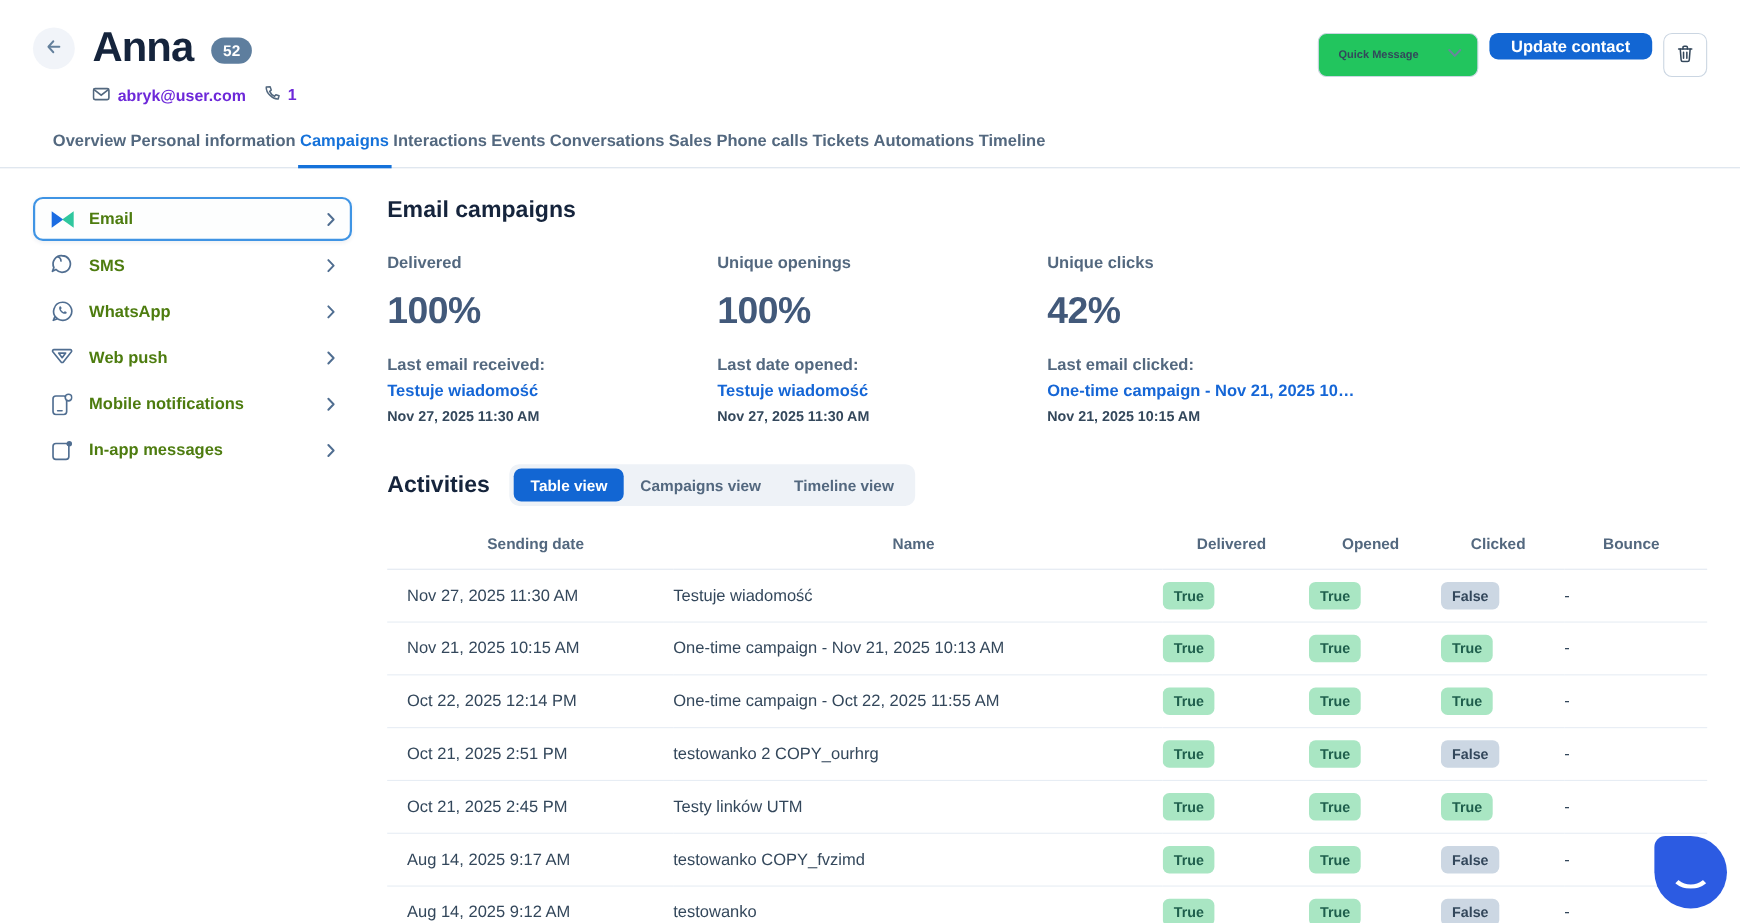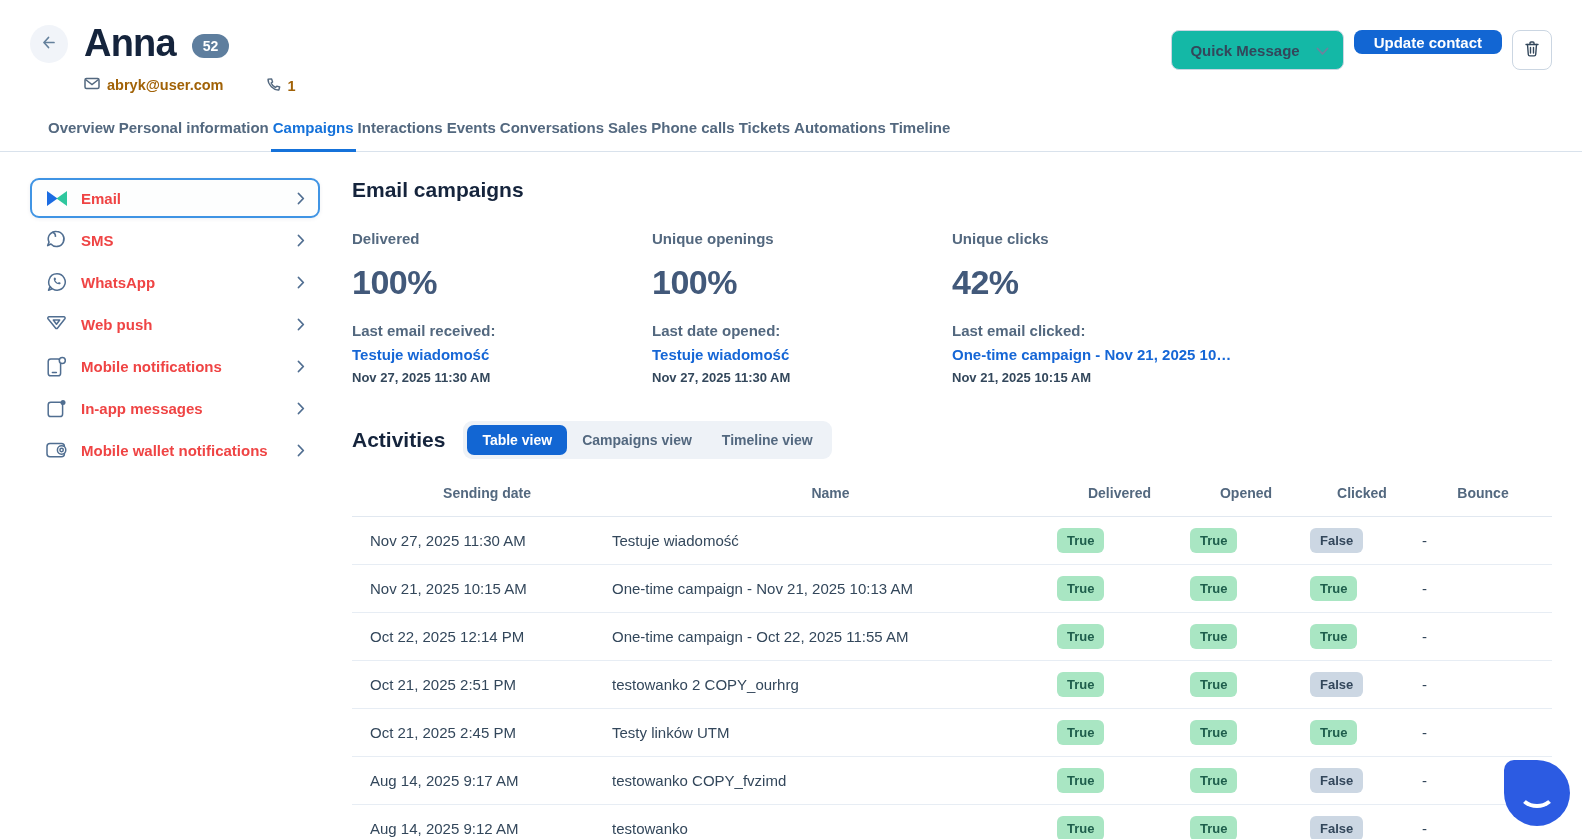--- a/index.html
+++ b/index.html
@@ -16,29 +16,29 @@
   .back-btn {
     width: 38px; height: 38px; border-radius: 50%; background: #f1f4f9; border: none;
     display: flex; align-items: center; justify-content: center; cursor: pointer; flex: none;
   }
   .page-title { font-size: 38px; font-weight: 800; color: #15243c; letter-spacing: -0.8px; }
   .count-badge {
     background: #5e7e9e; color: #fff; font-size: 14px; font-weight: 700;
     padding: 4px 11px; border-radius: 13px; margin-top: 4px;
   }
   .contact-row {
-    margin-left: 54px; margin-top: 12px; display: flex; gap: 42px;
-    color: #a16207; font-size: 14.5px; font-weight: 700; align-items: flex-start;
+    margin-left: 54px; margin-top: 12px; display: flex; gap: 16px;
+    color: #6d28d9; font-size: 14.5px; font-weight: 700; align-items: flex-end;
   }
   .contact-item { display: flex; align-items: center; gap: 7px; }
   .header-actions { display: flex; gap: 10px; align-items: flex-start; padding-top: 8px; }
   .btn-outline {
-    height: 40px; border: 1px solid #cbd6e2; border-radius: 8px; background: #14b8a6;
-    color: #33475b; font-family: inherit; font-size: 15px; font-weight: 700;
-    padding: 0 14px 0 18px; display: flex; align-items: center; gap: 16px; cursor: pointer;
+    height: 40px; border: 1px solid #cbd6e2; border-radius: 8px; background: #22c55e;
+    color: #33475b; font-family: inherit; font-size: 10px; font-weight: 700;
+    padding: 0 14px 0 18px; display: flex; align-items: center; gap: 26px; cursor: pointer;
   }
   .btn-primary {
     height: 24px; background: #1266d3; border: none; border-radius: 8px; color: #fff;
     font-family: inherit; font-weight: 700; font-size: 15px; padding: 0 20px; cursor: pointer;
   }
   .btn-icon {
     width: 40px; height: 40px; border: 1px solid #cbd6e2; border-radius: 8px; background: #fff;
     display: flex; align-items: center; justify-content: center; cursor: pointer;
   }
   
@@ -54,21 +54,21 @@
   .tab-active { color: #1572da; border-bottom-color: #1572da; }
   
   .content { display: flex; padding: 26px 30px 0 30px; }
   .sidebar { width: 290px; flex: none; }
   .side-item {
     height: 40px; display: flex; align-items: center; gap: 13px; padding: 0 13px;
     border: 2px solid transparent; border-radius: 9px; margin-bottom: 2px; cursor: pointer;
   }
   .side-selected { border-color: #3f94e4; box-shadow: 0 1px 4px rgba(20,40,80,.07); background: #fdfefe; }
   .side-icon { width: 23px; display: flex; align-items: center; justify-content: center; flex: none; }
-  .side-label { font-size: 15px; font-weight: 700; color: #ef4444; flex: 1; }
+  .side-label { font-size: 15px; font-weight: 700; color: #4d7c0f; flex: 1; }
   .side-chevron { display: flex; align-items: center; }
   .main { flex: 1; padding-left: 32px; min-width: 0; }
   .section-title { font-size: 21px; font-weight: 800; color: #15243c; }
   
   .stats { display: grid; grid-template-columns: repeat(4, 1fr); margin-top: 28px; }
   .stat-label { font-size: 15px; color: #53687f; font-weight: 600; }
   .stat-value { font-size: 34px; font-weight: 800; color: #42597a; margin-top: 16px; letter-spacing: -0.5px; }
   .stat-sub-label { margin-top: 20px; font-size: 15px; color: #53687f; font-weight: 600; }
   .stat-link {
     display: block; margin-top: 7px; color: #1566d6; font-weight: 700; font-size: 15px;
@@ -258,35 +258,20 @@
         </span>
       </div>
       <div class="side-item">
         <span class="side-icon">
           <svg width="19" height="19" viewBox="0 0 19 19" fill="none" stroke="#506e91" stroke-width="1.5">
             <rect x="1.2" y="3.2" width="14.4" height="14.4" rx="2.6"></rect>
             <circle cx="16" cy="3.4" r="2.5" fill="#506e91" stroke="none"></circle>
           </svg>
         </span>
         <span class="side-label">In-app messages</span>
-        <span class="side-chevron">
-          <svg width="8" height="13" viewBox="0 0 8 13" fill="none" stroke="#506e91" stroke-width="1.8" stroke-linecap="round" stroke-linejoin="round">
-            <polyline points="1.5,1.5 6.3,6.5 1.5,11.5"></polyline>
-          </svg>
-        </span>
-      </div>
-      <div class="side-item">
-        <span class="side-icon">
-          <svg width="22" height="18" viewBox="0 0 22 18" fill="none" stroke="#506e91" stroke-width="1.5">
-            <rect x="1" y="2.4" width="17.4" height="13.4" rx="3"></rect>
-            <circle cx="15.6" cy="9" r="4.2" fill="#ffffff"></circle>
-            <circle cx="15.6" cy="9" r="1.7"></circle>
-          </svg>
-        </span>
-        <span class="side-label">Mobile wallet notifications</span>
         <span class="side-chevron">
           <svg width="8" height="13" viewBox="0 0 8 13" fill="none" stroke="#506e91" stroke-width="1.8" stroke-linecap="round" stroke-linejoin="round">
             <polyline points="1.5,1.5 6.3,6.5 1.5,11.5"></polyline>
           </svg>
         </span>
       </div>
     </div>
 
   <div class="main">
     <div class="section-title">Email campaigns</div>

